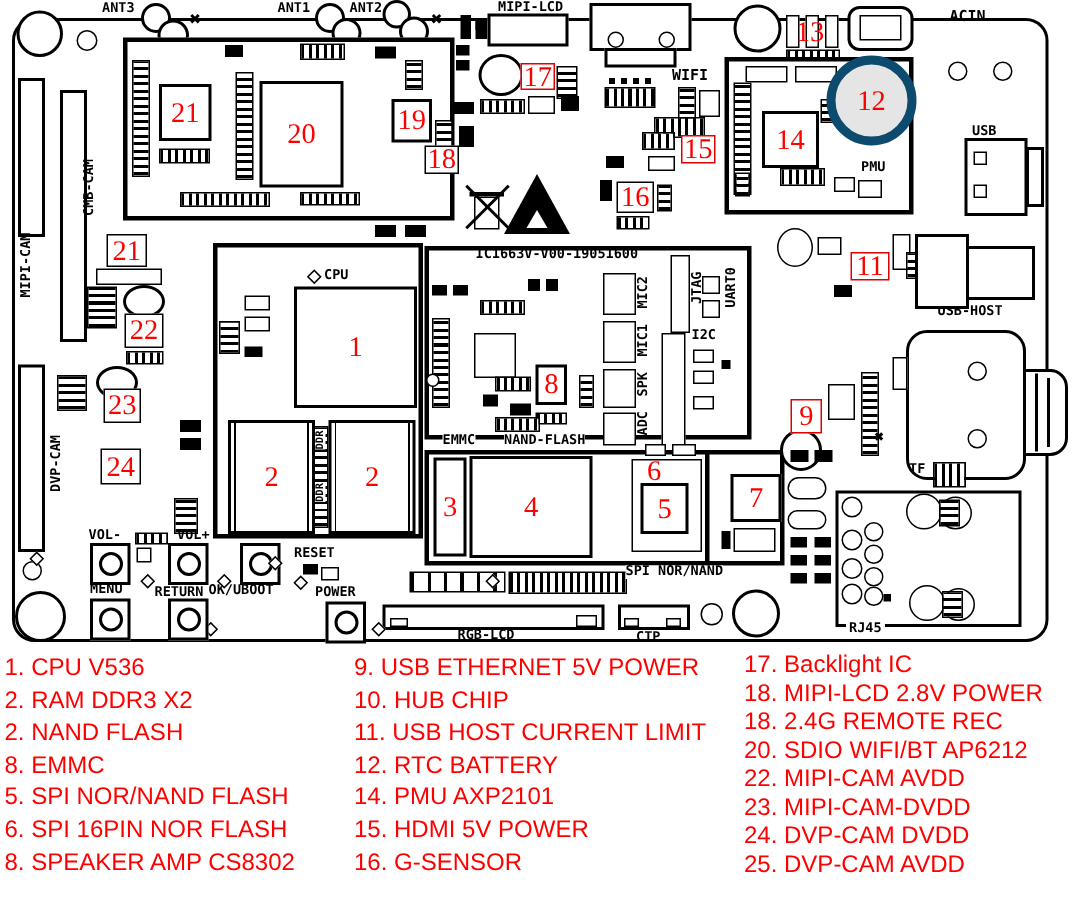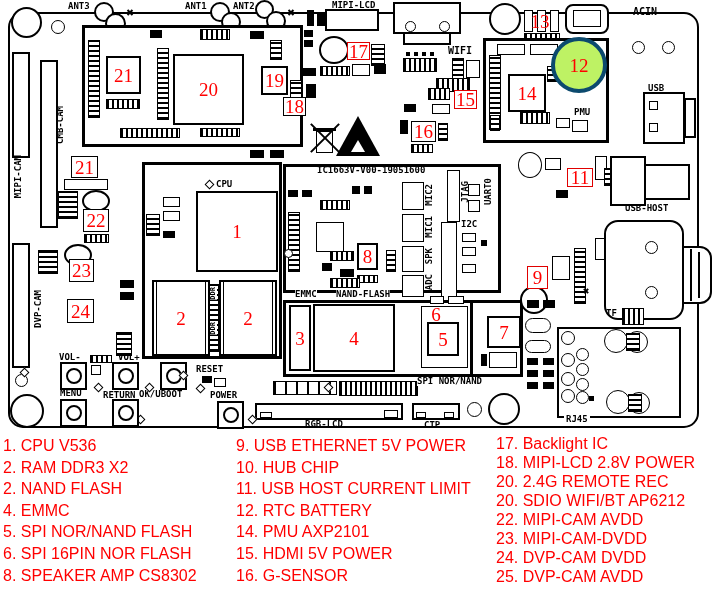--- a/index.html
+++ b/index.html
@@ -19,21 +19,21 @@
   .lbl{position:absolute;font:bold 9px "DejaVu Sans Mono",monospace;color:#000;
        white-space:nowrap;line-height:1}
   .vlbl{position:absolute;font:bold 9px "DejaVu Sans Mono",monospace;color:#000;
        writing-mode:vertical-rl;transform:rotate(180deg);white-space:nowrap;line-height:1}
   .vxs{font-size:7px;background:#fff}
   .mk{position:absolute;display:flex;align-items:center;justify-content:center;
       color:#ff0000;font:19px "Liberation Serif",serif;line-height:1;z-index:4}
   .mkbox{background:#fff;border:1px solid #000;box-sizing:border-box}
   .mkr{background:#fff;border:1px solid #e00000;box-sizing:border-box}
   .chipmk{background:#fff;border:2px solid #000;box-sizing:border-box}
-  .bcirc{background:#bef264;border:4px solid #0c4a6e;border-radius:50%}
+  .bcirc{background:#e5e5e5;border:6px solid #0c4a6e;border-radius:50%}
   .ram{position:absolute;box-sizing:border-box;border:2px solid #000;
        background:linear-gradient(90deg,#fff 0 2px,#000 2px 3px,#fff 3px calc(100% - 3px),
        #000 calc(100% - 3px) calc(100% - 2px),#fff calc(100% - 2px) 100%)}
   .btn{position:absolute;width:27px;height:28px;border:2px solid #000;box-sizing:border-box;
        background:#fff;display:flex;align-items:center;justify-content:center}
   .btn::after{content:"";width:16px;height:16px;border:2px solid #000;border-radius:50%;box-sizing:border-box}
   .dia{position:absolute;width:5px;height:5px;border:1px solid #000;transform:rotate(45deg);background:#fff}
   .cross{position:absolute}
   .cross::before,.cross::after{content:"";position:absolute;left:50%;top:0;width:2px;height:100%;background:#000}
   .cross::before{transform:translateX(-50%) rotate(45deg)}
@@ -86,21 +86,21 @@
   <div class="sh" style="left:88px;top:40px;width:12px;height:78px"></div>
   <div class="sh" style="left:157px;top:48px;width:12px;height:72px"></div>
   <div class="sv" style="left:200px;top:29px;width:30px;height:11px"></div>
   <div class="pad" style="left:150px;top:30px;width:12px;height:8px"></div>
   <div class="pad" style="left:250px;top:31px;width:14px;height:8px"></div>
   <div class="sv" style="left:106px;top:99px;width:34px;height:10px"></div>
   <div class="sh" style="left:270px;top:40px;width:12px;height:20px"></div>
   <div class="sv" style="left:120px;top:128px;width:60px;height:10px"></div>
   <div class="sv" style="left:200px;top:128px;width:40px;height:9px"></div>
   <div class="mk chipmk" style="left:106px;top:56px;width:35px;height:38px">21</div>
-  <div class="mk chipmk" style="left:173px;top:54px;width:71px;height:71px">20</div>
+  <div class="mk chipmk" style="left:173px;top:54px;width:56px;height:71px">20</div>
   <div class="mk chipmk" style="left:261px;top:66px;width:27px;height:29px">19</div>
   <div class="mk mkbox" style="left:283px;top:97px;width:23px;height:19px">18</div>
 
   <div class="box" style="left:12px;top:52px;width:18px;height:106px"></div>
   <div class="box" style="left:40px;top:60px;width:18px;height:168px"></div>
   <div class="box" style="left:12px;top:243px;width:18px;height:125px"></div>
   <div class="vlbl" style="left:56px;top:106px">CMB-CAM</div>
   <div class="vlbl" style="left:14px;top:155px">MIPI-CAM</div>
   <div class="vlbl" style="left:34px;top:290px">DVP-CAM</div>
 
@@ -354,38 +354,38 @@
   <div class="sh" style="left:438px;top:123px;width:10px;height:18px"></div>
   <div class="sv" style="left:411px;top:144px;width:22px;height:9px"></div>
   <div class="pad" style="left:400px;top:120px;width:8px;height:14px"></div>
   <div class="pad" style="left:404px;top:104px;width:12px;height:8px"></div>
 
   <div id="legend">
     <div id="lcol1" class="lcol">
         <div class="li">1. CPU V536</div>
         <div class="li">2. RAM DDR3 X2</div>
         <div class="li">2. NAND FLASH</div>
-        <div class="li">4. EMMC</div>
+        <div class="li">8. EMMC</div>
         <div class="li">5. SPI NOR/NAND FLASH</div>
         <div class="li">6. SPI 16PIN NOR FLASH</div>
         <div class="li">8. SPEAKER AMP CS8302</div>
       </div>
     <div id="lcol2" class="lcol">
         <div class="li">9. USB ETHERNET 5V POWER</div>
         <div class="li">10. HUB CHIP</div>
         <div class="li">11. USB HOST CURRENT LIMIT</div>
         <div class="li">12. RTC BATTERY</div>
         <div class="li">14. PMU AXP2101</div>
         <div class="li">15. HDMI 5V POWER</div>
         <div class="li">16. G-SENSOR</div>
       </div>
     <div id="lcol3" class="lcol">
         <div class="li">17. Backlight IC</div>
         <div class="li">18. MIPI-LCD 2.8V POWER</div>
-        <div class="li">20. 2.4G REMOTE REC</div>
+        <div class="li">18. 2.4G REMOTE REC</div>
         <div class="li">20. SDIO WIFI/BT AP6212</div>
         <div class="li">22. MIPI-CAM AVDD</div>
         <div class="li">23. MIPI-CAM-DVDD</div>
         <div class="li">24. DVP-CAM DVDD</div>
         <div class="li">25. DVP-CAM AVDD</div>
       </div>
   </div>
 
 </div>
 

